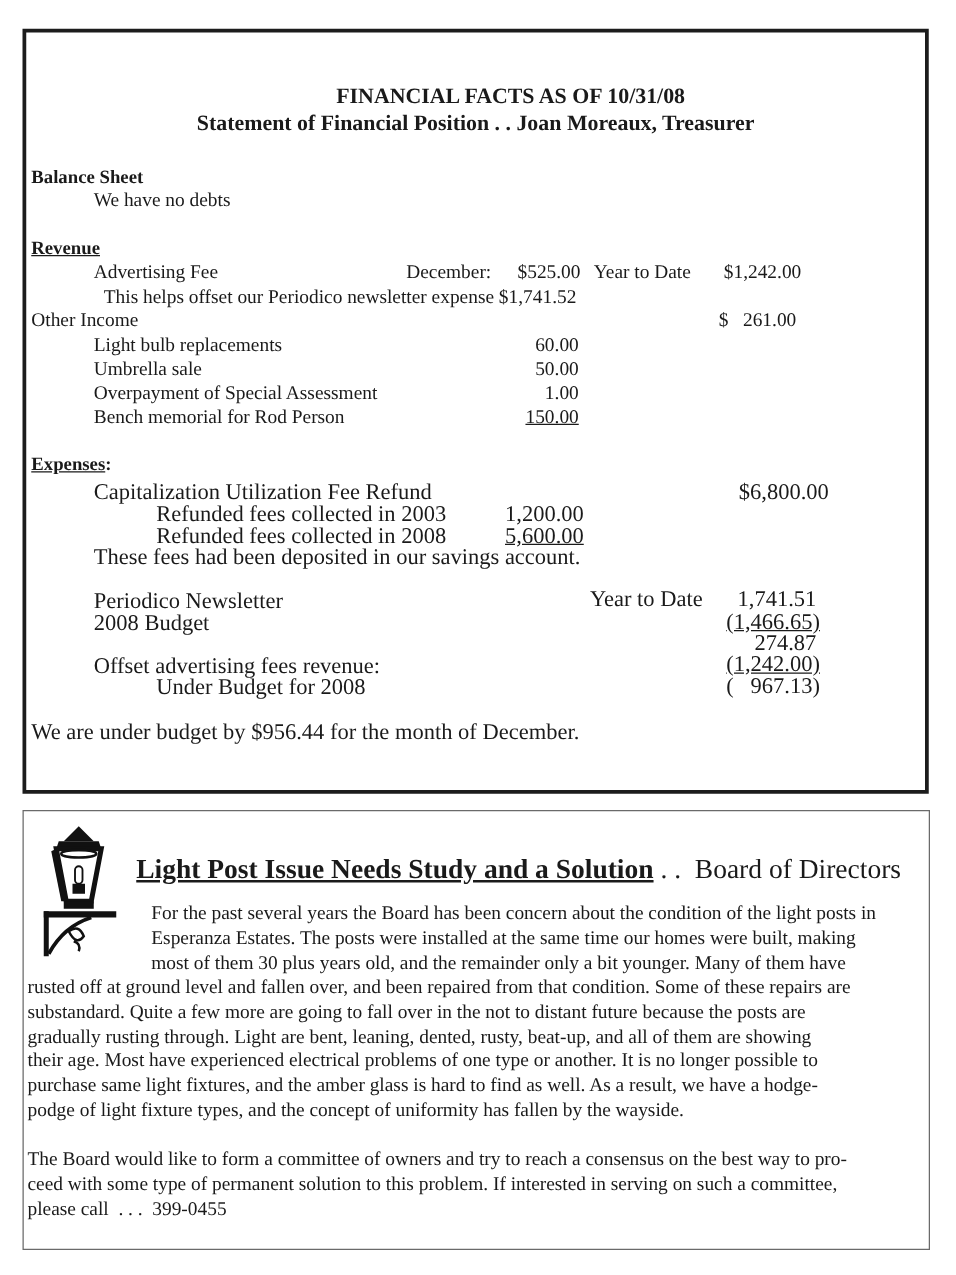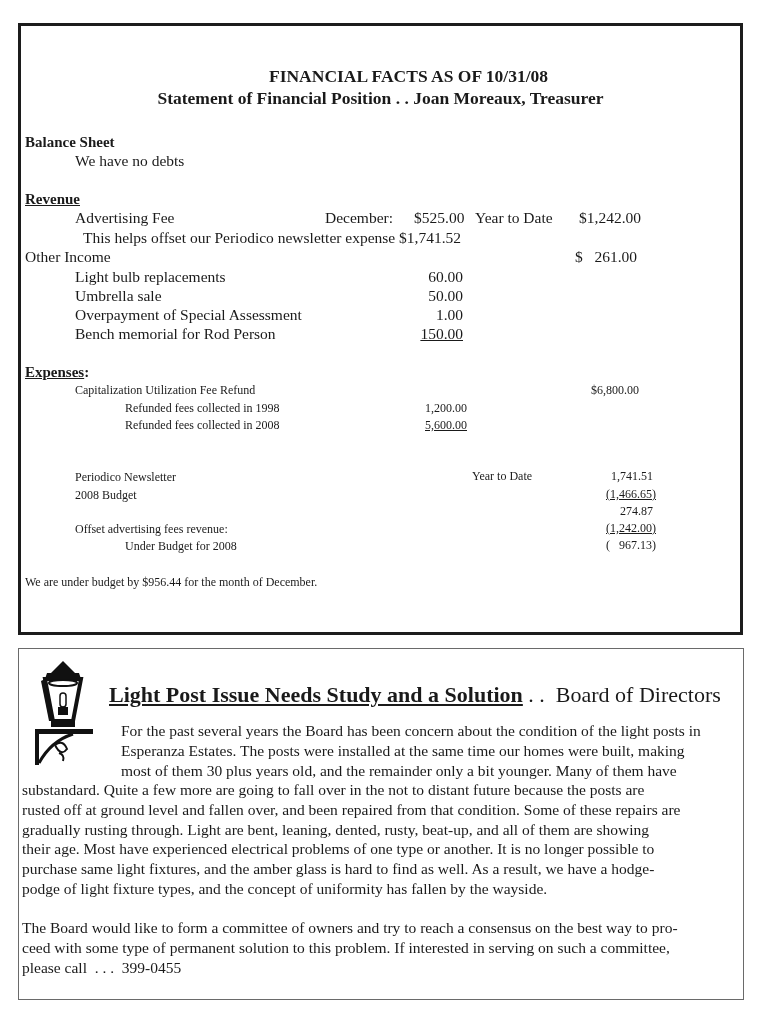--- a/index.html
+++ b/index.html
@@ -7,21 +7,21 @@
        font-family:"Liberation Serif","DejaVu Serif",serif;color:#1a1a1a;}
   .box1{position:absolute;left:18px;top:23px;width:719px;height:606px;
         border:3px solid #1c1c1c;}
   .box2{position:absolute;left:18px;top:648px;width:724px;height:350px;
         border:1.5px solid #6a6a6a;}
   .abs{position:absolute;white-space:nowrap;}
   .title{font-weight:bold;font-size:17.5px;left:0;width:719px;text-align:center;}
   .hdr{font-weight:bold;font-size:15px;}
   .u{text-decoration:underline;}
   .t15{font-size:15.5px;}
-  .t14{font-size:12px;}
+  .t14{font-size:18px;}
   .r{text-align:right;}
   .bodytext{font-size:15.5px;line-height:19.8px;}
 </style>
 </head>
 <body>
 
 <div class="box1">
   <div class="abs title" style="top:40px;margin-left:28px;">FINANCIAL FACTS AS OF 10/31/08</div>
   <div class="abs title" style="top:62px;">Statement of Financial Position . .  Joan Moreaux, Treasurer</div>
 
@@ -46,24 +46,25 @@
     <div class="abs t15 r" style="left:380px;width:62px;top:261px;">50.00</div>
     <div class="abs t15" style="left:54px;top:280px;">Overpayment of Special Assessment</div>
     <div class="abs t15 r" style="left:380px;width:62px;top:280px;">1.00</div>
     <div class="abs t15" style="left:54px;top:299px;">Bench memorial for Rod Person</div>
     <div class="abs t15 r u" style="left:380px;width:62px;top:299px;">150.00</div>
   </div>
 
   <div class="abs hdr" style="left:4px;top:338px;"><span class="u">Expenses</span><span>:</span></div>
   <div class="abs t14" style="left:54px;top:357px;">Capitalization Utilization Fee Refund</div>
   <div class="abs t14" style="left:570px;top:357px;">$6,800.00</div>
-  <div class="abs t14" style="left:104px;top:375px;">Refunded fees collected in 1998</div>
+  <div class="abs t14" style="left:104px;top:375px;">Refunded fees collected in 2003</div>
   <div class="abs t14 r" style="left:380px;width:66px;top:375px;">1,200.00</div>
   <div class="abs t14" style="left:104px;top:392px;">Refunded fees collected in 2008</div>
   <div class="abs t14 r u" style="left:380px;width:66px;top:392px;">5,600.00</div>
+  <div class="abs t14" style="left:54px;top:409px;">These fees had been deposited in our savings account.</div>
 
   <div class="abs t14" style="left:54px;top:444px;">Periodico Newsletter</div>
   <div class="abs t14" style="left:451px;top:443px;">Year to Date</div>
   <div class="abs t14 r" style="left:540px;width:92px;top:443px;">1,741.51</div>
   <div class="abs t14" style="left:54px;top:462px;">2008 Budget</div>
   <div class="abs t14 r u" style="left:540px;width:95px;top:461px;">(1,466.65)</div>
   <div class="abs t14 r" style="left:540px;width:92px;top:478px;">274.87</div>
   <div class="abs t14" style="left:54px;top:496px;">Offset advertising fees revenue:</div>
   <div class="abs t14 r u" style="left:540px;width:95px;top:495px;">(1,242.00)</div>
   <div class="abs t14" style="left:104px;top:513px;">Under Budget for 2008</div>
@@ -97,22 +98,22 @@
   <div class="abs" style="left:90px;top:33px;font-size:22px;">
     <span style="font-weight:bold;text-decoration:underline;">Light Post Issue Needs Study and a Solution</span><span style="white-space:pre;"> . .  Board of Directors</span>
   </div>
 
   <div class="abs bodytext" style="left:102px;top:72px;">
     <div>For the past several years the Board has been concern about the condition of the light  posts in</div>
     <div>Esperanza Estates.  The posts were installed at the same time our homes were built, making</div>
     <div>most of them 30 plus years old, and the remainder only a bit younger.  Many of them have</div>
   </div>
   <div class="abs bodytext" style="left:3px;top:131px;">
+    <div>rusted off at ground level and fallen over, and been repaired from that condition.  Some of these repairs are</div>
     <div>substandard.  Quite a few more are going to fall over in the not to distant future because the posts are</div>
-    <div>rusted off at ground level and fallen over, and been repaired from that condition.  Some of these repairs are</div>
     <div>gradually rusting through.  Light are bent, leaning, dented, rusty, beat-up, and all of them are showing</div>
     <div>their age.  Most have experienced electrical problems of one type or another.  It is no longer possible to</div>
     <div>purchase same light fixtures, and the amber glass is hard to find as well.  As a result, we have a hodge-</div>
     <div>podge of light fixture types, and the concept of uniformity has fallen by the wayside.</div>
   </div>
 
   <div class="abs bodytext" style="left:3px;top:269px;">
     <div>The Board would like to form a committee of owners and try to reach a consensus on the best way to pro-</div>
     <div>ceed with some type of permanent solution to this problem.  If interested in serving on such a committee,</div>
     <div style="white-space:pre;">please call  . . .  399-0455</div>

